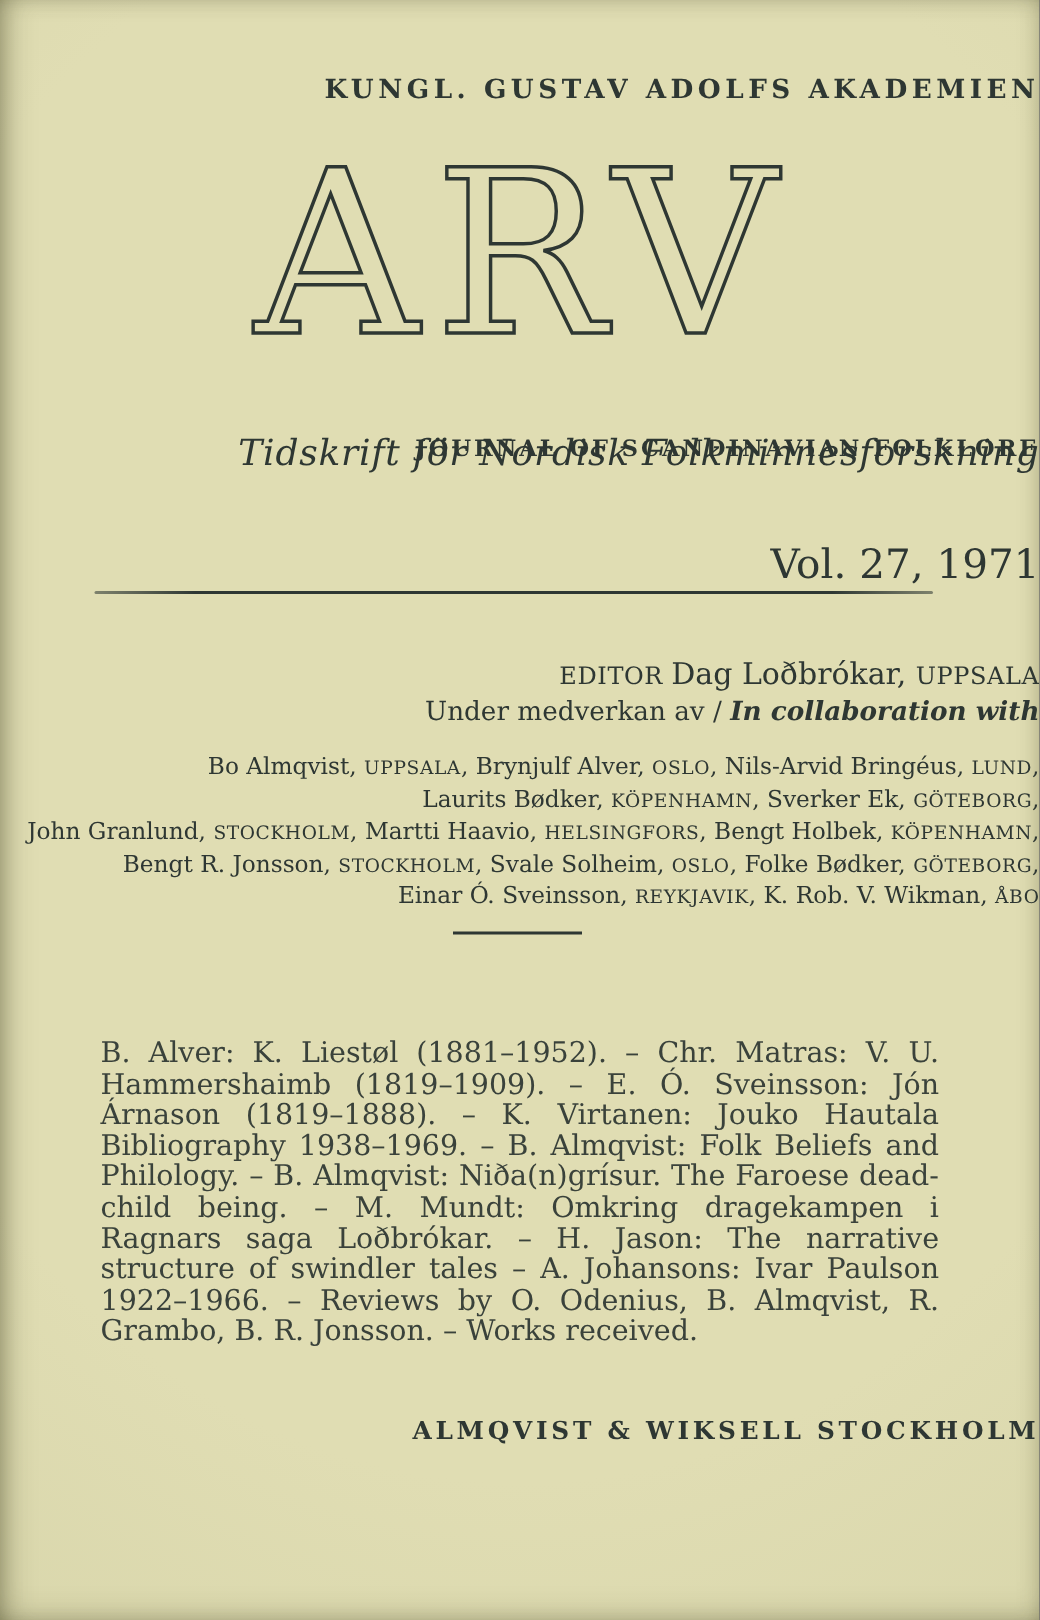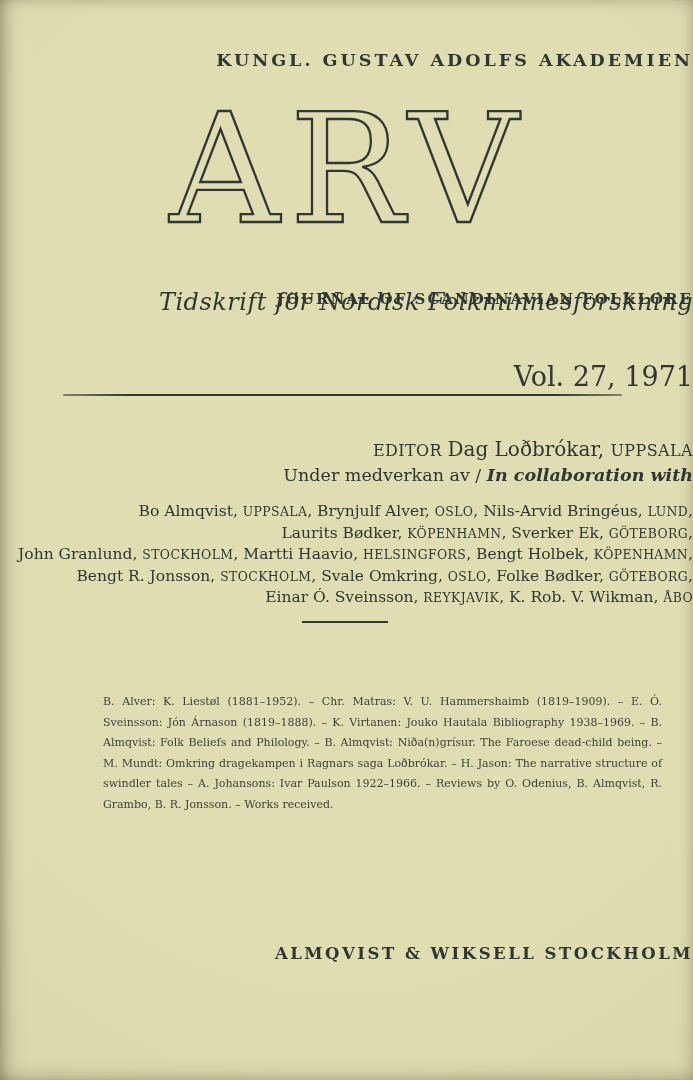--- a/index.html
+++ b/index.html
@@ -87,26 +87,25 @@
     top:621px;left:302px;width:86px;height:2px;
     background:var(--ink);
   }
   .contents-heading{
     top:657px;
     font-size:23px;
   }
   .contents-para{
     position:absolute;
     top:692px;left:67px;width:559px;
-    font-size:11px;
+    font-size:19px;
     line-height:20.6px;
     text-align:justify;
     text-align-last:left;
     color:var(--ink-soft);
-    margin-left:36px;
   }
   .publisher{
     top:944px;
     font-size:16.5px;
     letter-spacing:2.5px;
     font-weight:bold;
   }
 </style>
 </head>
 <body>
@@ -130,21 +129,21 @@
   <div class="rule-main"></div>
 
   <div class="abs editor-line"><span class="seg-sc">EDITOR </span><span class="seg-r">Dag Loðbrókar, </span><span class="seg-sc">UPPSALA</span></div>
 
   <div class="abs collab-note"><span class="seg-r">Under medverkan av / </span><span class="seg-i">In collaboration with</span></div>
 
   <div class="abs collaborators">
     <div><span class="seg-r">Bo Almqvist, </span><span class="seg-sc">UPPSALA</span><span class="seg-r">, Brynjulf Alver, </span><span class="seg-sc">OSLO</span><span class="seg-r">, Nils-Arvid Bringéus, </span><span class="seg-sc">LUND</span><span class="seg-r">,</span></div>
     <div><span class="seg-r">Laurits Bødker, </span><span class="seg-sc">KÖPENHAMN</span><span class="seg-r">, Sverker Ek, </span><span class="seg-sc">GÖTEBORG</span><span class="seg-r">,</span></div>
     <div><span class="seg-r">John Granlund, </span><span class="seg-sc">STOCKHOLM</span><span class="seg-r">, Martti Haavio, </span><span class="seg-sc">HELSINGFORS</span><span class="seg-r">, Bengt Holbek, </span><span class="seg-sc">KÖPENHAMN</span><span class="seg-r">,</span></div>
-    <div><span class="seg-r">Bengt R. Jonsson, </span><span class="seg-sc">STOCKHOLM</span><span class="seg-r">, Svale Omkring, </span><span class="seg-sc">OSLO</span><span class="seg-r">, Folke Bødker, </span><span class="seg-sc">GÖTEBORG</span><span class="seg-r">,</span></div>
+    <div><span class="seg-r">Bengt R. Jonsson, </span><span class="seg-sc">STOCKHOLM</span><span class="seg-r">, Svale Solheim, </span><span class="seg-sc">OSLO</span><span class="seg-r">, Folke Bødker, </span><span class="seg-sc">GÖTEBORG</span><span class="seg-r">,</span></div>
     <div><span class="seg-r">Einar Ó. Sveinsson, </span><span class="seg-sc">REYKJAVIK</span><span class="seg-r">, K. Rob. V. Wikman, </span><span class="seg-sc">ÅBO</span></div>
   </div>
 
   <div class="rule-short"></div>
 
 
   <div class="contents-para">B. Alver: K. Liestøl (1881–1952). – Chr. Matras: V. U. Hammershaimb (1819–1909). – E. Ó. Sveinsson: Jón Árnason (1819–1888). – K. Virtanen: Jouko Hautala Bibliography 1938–1969. – B. Almqvist: Folk Beliefs and Philology. – B. Almqvist: Niða(n)grísur. The Faroese dead-child being. – M. Mundt: Omkring dragekampen i Ragnars saga Loðbrókar. – H. Jason: The narrative structure of swindler tales – A. Johansons: Ivar Paulson 1922–1966. – Reviews by O. Odenius, B. Almqvist, R. Grambo, B. R. Jonsson. – Works received.</div>
 
   <div class="abs publisher">ALMQVIST &amp; WIKSELL STOCKHOLM</div>
 

